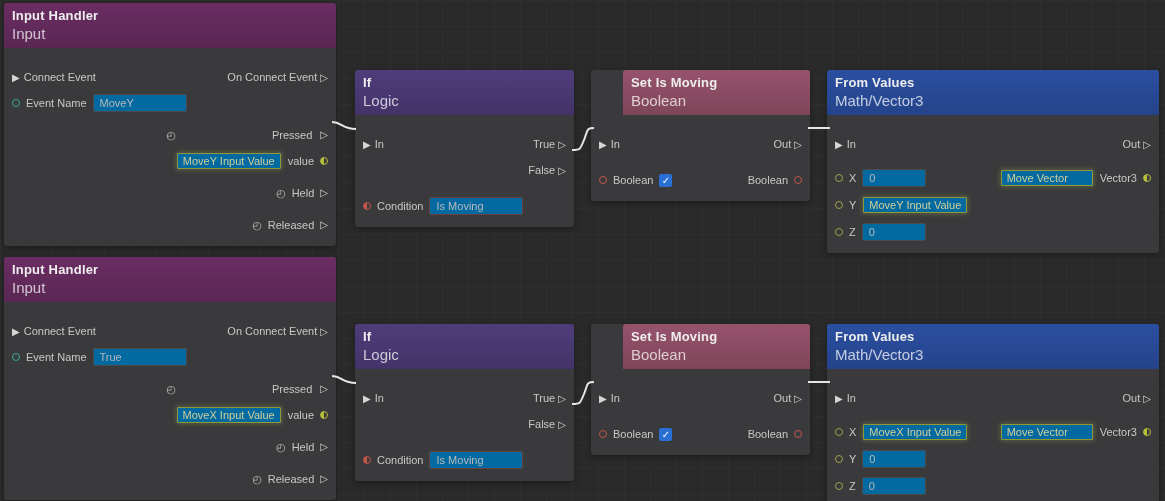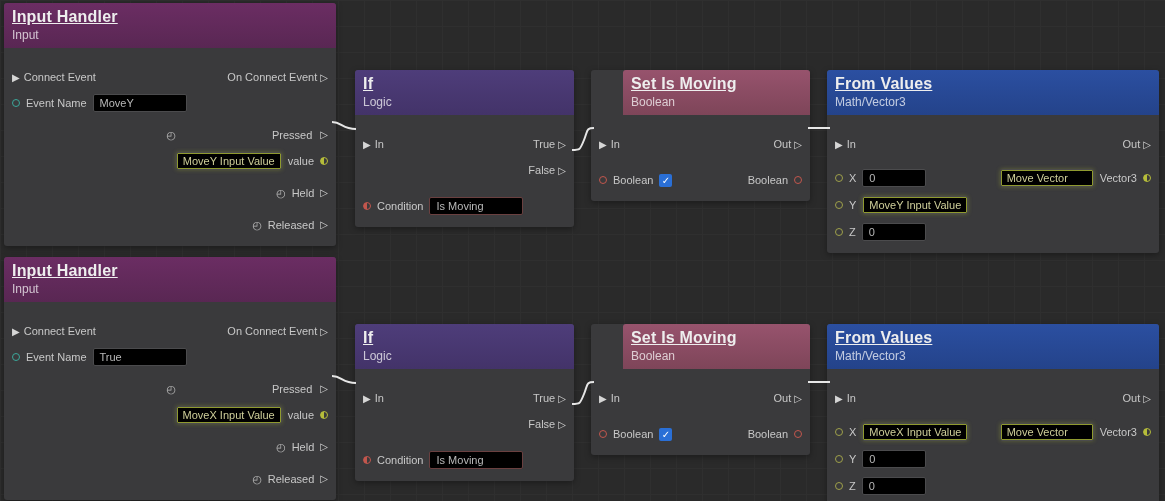--- a/index.html
+++ b/index.html
@@ -15,41 +15,41 @@
   }
   .node {
     position: absolute;
     background: #3a3a3c;
     border-radius: 3px;
     box-shadow: 0 2px 6px rgba(0,0,0,.35);
     font-size: 11px;
     color: #cfcfcf;
   }
   .hdr { padding: 5px 8px 6px 8px; border-radius: 3px 3px 0 0; color: #eee; }
-  .hdr .title { font-size: 16px; font-weight: 600; letter-spacing: .2px; text-decoration: underline; }
-  .hdr .sub   { font-size: 12px; color: rgba(255,255,255,.72); margin-top: 2px; }
+  .hdr .title { font-size: 13px; font-weight: 600; letter-spacing: .2px; }
+  .hdr .sub   { font-size: 15px; color: rgba(255,255,255,.72); margin-top: 2px; }
   .hdr-purple { background: linear-gradient(#6b2d63, #592753); }
   .hdr-violet { background: linear-gradient(#4e3d7a, #433369); }
   .hdr-rose   { background: linear-gradient(#97536d, #7e4559); margin-left: 32px; }
   .hdr-blue   { background: linear-gradient(#2b4fa1, #24438a); }
   .body { padding: 18px 8px 10px 8px; position: relative; }
   .row { display: flex; align-items: center; min-height: 22px; gap: 4px; }
   .row.right { justify-content: flex-end; }
   .row.split { justify-content: space-between; }
   .label { color: #c8c8c8; }
   .tri { display:inline-block; font-size:10px; color:#d6d6d6; line-height:1; }
   .tri.out::after { content: "\25B7"; }
   .tri.in::before { content: "\25B6"; margin-right:4px; }
   .dot { width:8px; height:8px; border-radius:50%; border:1px solid #9ea04a; display:inline-block; }
   .dot.teal { border-color:#3aa79a; }
   .dot.red  { border-color:#c2564d; }
   .dot.half { background: linear-gradient(90deg, #c2564d 50%, transparent 50%); border-color:#c2564d; }
   .dot.half-y { background: linear-gradient(90deg, #b6bd3a 50%, transparent 50%); border-color:#b6bd3a; }
   .pill {
-    background:#000000; border:1px solid #4b4b4d; border-radius:2px;
+    background:#0369a1; border:1px solid #4b4b4d; border-radius:2px;
     padding:2px 6px; font-size:11px; color:#b9b9b9; min-width:50px; height:18px;
     display:flex; align-items:center;
   }
   .pill.glow { box-shadow: 0 0 0 1px #8f9a2f inset, 0 0 4px rgba(168,180,50,.35); color:#cfcf9a; }
   .pill.wide { min-width:94px; }
   .check { width:13px; height:13px; border-radius:2px; background:#2a6fd6; display:inline-flex; align-items:center; justify-content:center; color:#fff; font-size:10px; }
   .clock { font-size:11px; color:#b8b8b8; }
   svg.wire { position:absolute; pointer-events:none; }
   .wire path { stroke:#e6e6e6; stroke-width:2; fill:none; }
 </style>

